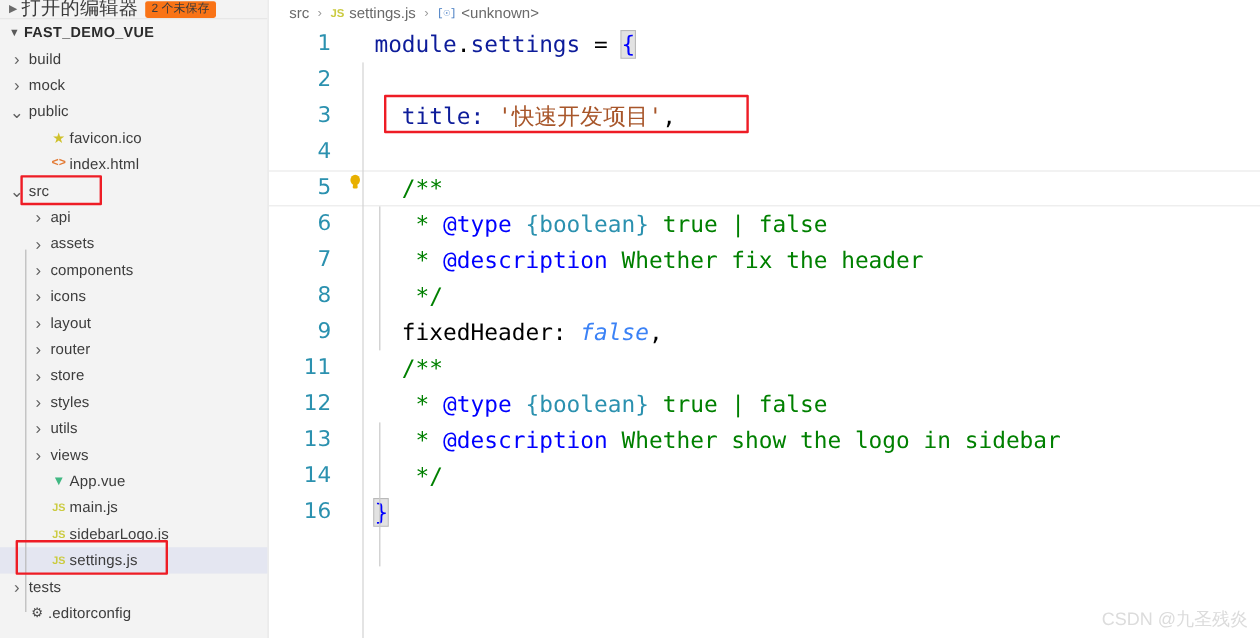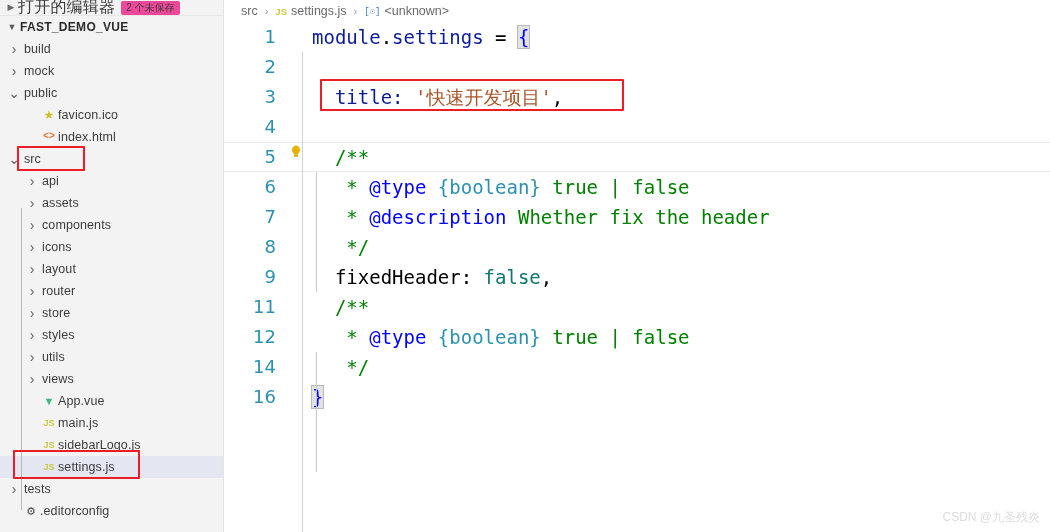--- a/index.html
+++ b/index.html
@@ -34,21 +34,21 @@
     width: 14px; height: 14px;
     display: flex; align-items: center; justify-content: center;
     color: #6b6b6b; font-size: 9px; line-height: 1;
   }
   .oe-title {
     font-size: 16px; color: #3b3b3b; letter-spacing: .2px;
     padding-right: 6px;
   }
   .oe-badge {
     font-size: 10px; color: #3b3b3b;
-    background: #ec4899;
+    background: #f97316;
     border-radius: 2px;
     padding: 1px 5px 1px 5px;
     line-height: 12px;
   }
 
   .root-row {
     height: 22px;
     display: flex; align-items: center;
     padding-left: 4px;
   }
@@ -194,35 +194,35 @@
     position: absolute;
     left: 92px;
     width: 1px;
     background: #c9c9c9;
     z-index: 1;
   }
 
   
   .t-plain   { color: #000000; }
   .t-prop    { color: #0d1c9a; }
-  .t-kw      { color: #0f766e; }
+  .t-kw      { color: #3b82f6; font-style: italic; }
   .t-str     { color: #a8562a; }
   .t-comment { color: #008000; }
   .t-jsdoc   { color: #0000ff; }
   .t-type    { color: #2b91af; }
   .t-brace-match {
     background: #e2e2e2;
     outline: 1px solid #b9b9b9;
     color: #0000ff;
   }
 
   .watermark {
     position: absolute;
     right: 10px; bottom: 6px;
-    font-size: 12px;
+    font-size: 15px;
     color: #dcdcdc;
     font-family: "Liberation Sans", sans-serif;
     user-select: none;
     z-index: 30;
   }
 </style>
 </head>
 <body>
 
 <div id="app">
@@ -429,20 +429,24 @@
       <div class="cline">
         <span class="gutter">11</span>
         <span class="codetext">  <span class="t-comment">/**</span></span>
       </div>
 
       <div class="cline">
         <span class="gutter">12</span>
         <span class="codetext">  <span class="t-comment"> * </span><span class="t-jsdoc">@type</span><span class="t-type"> {boolean}</span><span class="t-comment"> true | false</span></span>
       </div>
 
+      <div class="cline">
+        <span class="gutter">13</span>
+        <span class="codetext">  <span class="t-comment"> * </span><span class="t-jsdoc">@description</span><span class="t-comment"> Whether show the logo in sidebar</span></span>
+      </div>
 
       <div class="cline">
         <span class="gutter">14</span>
         <span class="codetext">  <span class="t-comment"> */</span></span>
       </div>
 
 
       <div class="cline">
         <span class="gutter">16</span>
         <span class="codetext"><span class="t-brace-match">}</span></span>

